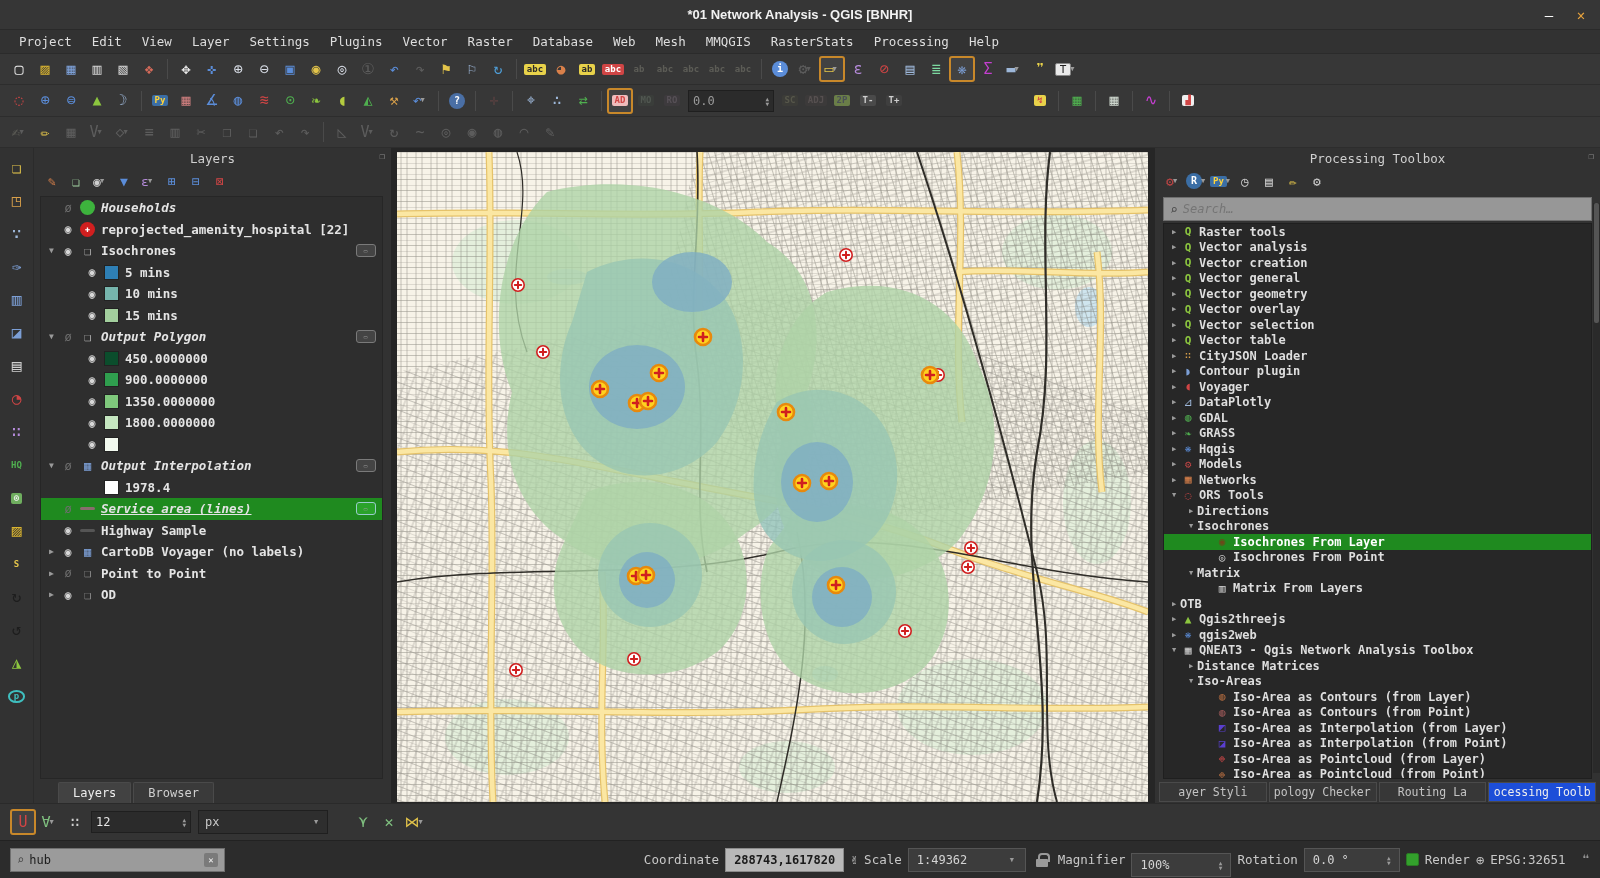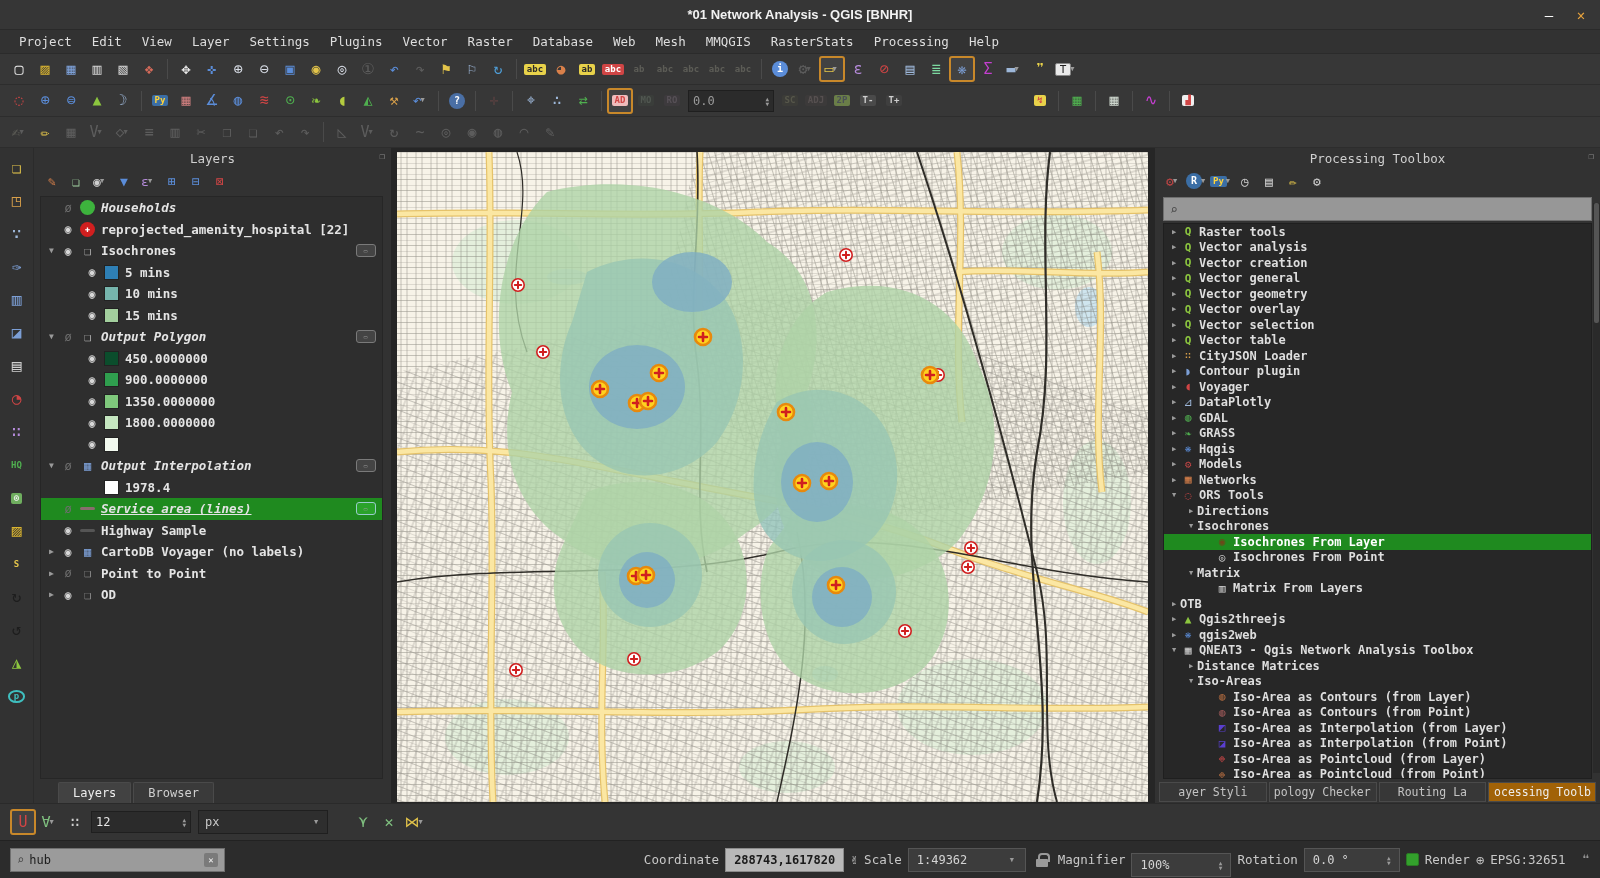--- a/index.html
+++ b/index.html
@@ -72,21 +72,21 @@
   .ttree { flex:1; background:#272727; border:1px solid #1f1f1f; margin:0 8px; overflow:hidden;}
   .trow { height:15.5px; display:flex; align-items:center; white-space:nowrap; padding-left:4px;}
   .trow.selected { background:#1f8a1f;}
   .texp { width:12px; text-align:center; font-size:7px; color:#9a9a9a; flex:0 0 auto;}
   .tic { width:16px; text-align:center; font-size:11px; flex:0 0 auto; margin-right:3px;}
   .tlabel { font-weight:bold; font-size:12px; color:#dedede;}
   .trow.selected .tlabel { color:#fff; }
   .dtabs { height:22px; display:flex; align-items:center; gap:2px; padding:0 4px; margin-top:2px;}
   .dtab { flex:1; border:1px solid #4a4a4a; padding:2px 4px; font-size:11.5px; color:#c4c4c4;
     text-align:center; overflow:hidden; white-space:nowrap; background:#373737;}
-  .dtab.active { background:#a16207; color:#eee;text-align:right;}
+  .dtab.active { background:#1d4ed8; color:#eee;}
   .vscroll { position:absolute; right:0px; top:55px; width:7px; bottom:30px; background:#2a2a2a;}
   .vscroll .thumb { position:absolute; top:0; left:1px; width:5px; height:120px; background:#555; border-radius:2px;}
   
   .snaprow { height:37px; background:#343434; display:flex; align-items:center; padding-left:10px;
     border-top:1px solid #2a2a2a;}
   .combo { display:inline-flex; align-items:center; background:#2e2e2e; border:1px solid #1f1f1f;
     height:24px; padding:0 6px; margin:0 4px; color:#c8c8c8; min-width:90px; justify-content:space-between;}
   
   .statusbar { height:38px; background:#2c2c2c; display:flex; align-items:center; padding:0 10px;
     border-top:1px solid #222; gap:6px;}
@@ -887,20 +887,21 @@
         </span>
         <span class="icon">
           <span class="glyph" style="color: rgb(227, 196, 74);">✏</span>
         </span>
         <span class="icon">
           <span class="glyph" style="color: rgb(207, 207, 207);">⚙</span>
         </span>
       </div>
     <div class="searchbox">
       <span class="mag">⌕</span>
+      <input placeholder="Search…" style="">
     </div>
     <div class="ttree" id="toolbox-tree">
         <div class="trow" style="padding-left: 4px;">
           <span class="texp">▶</span>
           <span class="tic" style="color: rgb(140, 198, 63); font-weight: bold;">Q</span>
           <span class="tlabel">Raster tools</span>
         </div>
         <div class="trow" style="padding-left: 4px;">
           <span class="texp">▶</span>
           <span class="tic" style="color: rgb(140, 198, 63); font-weight: bold;">Q</span>

